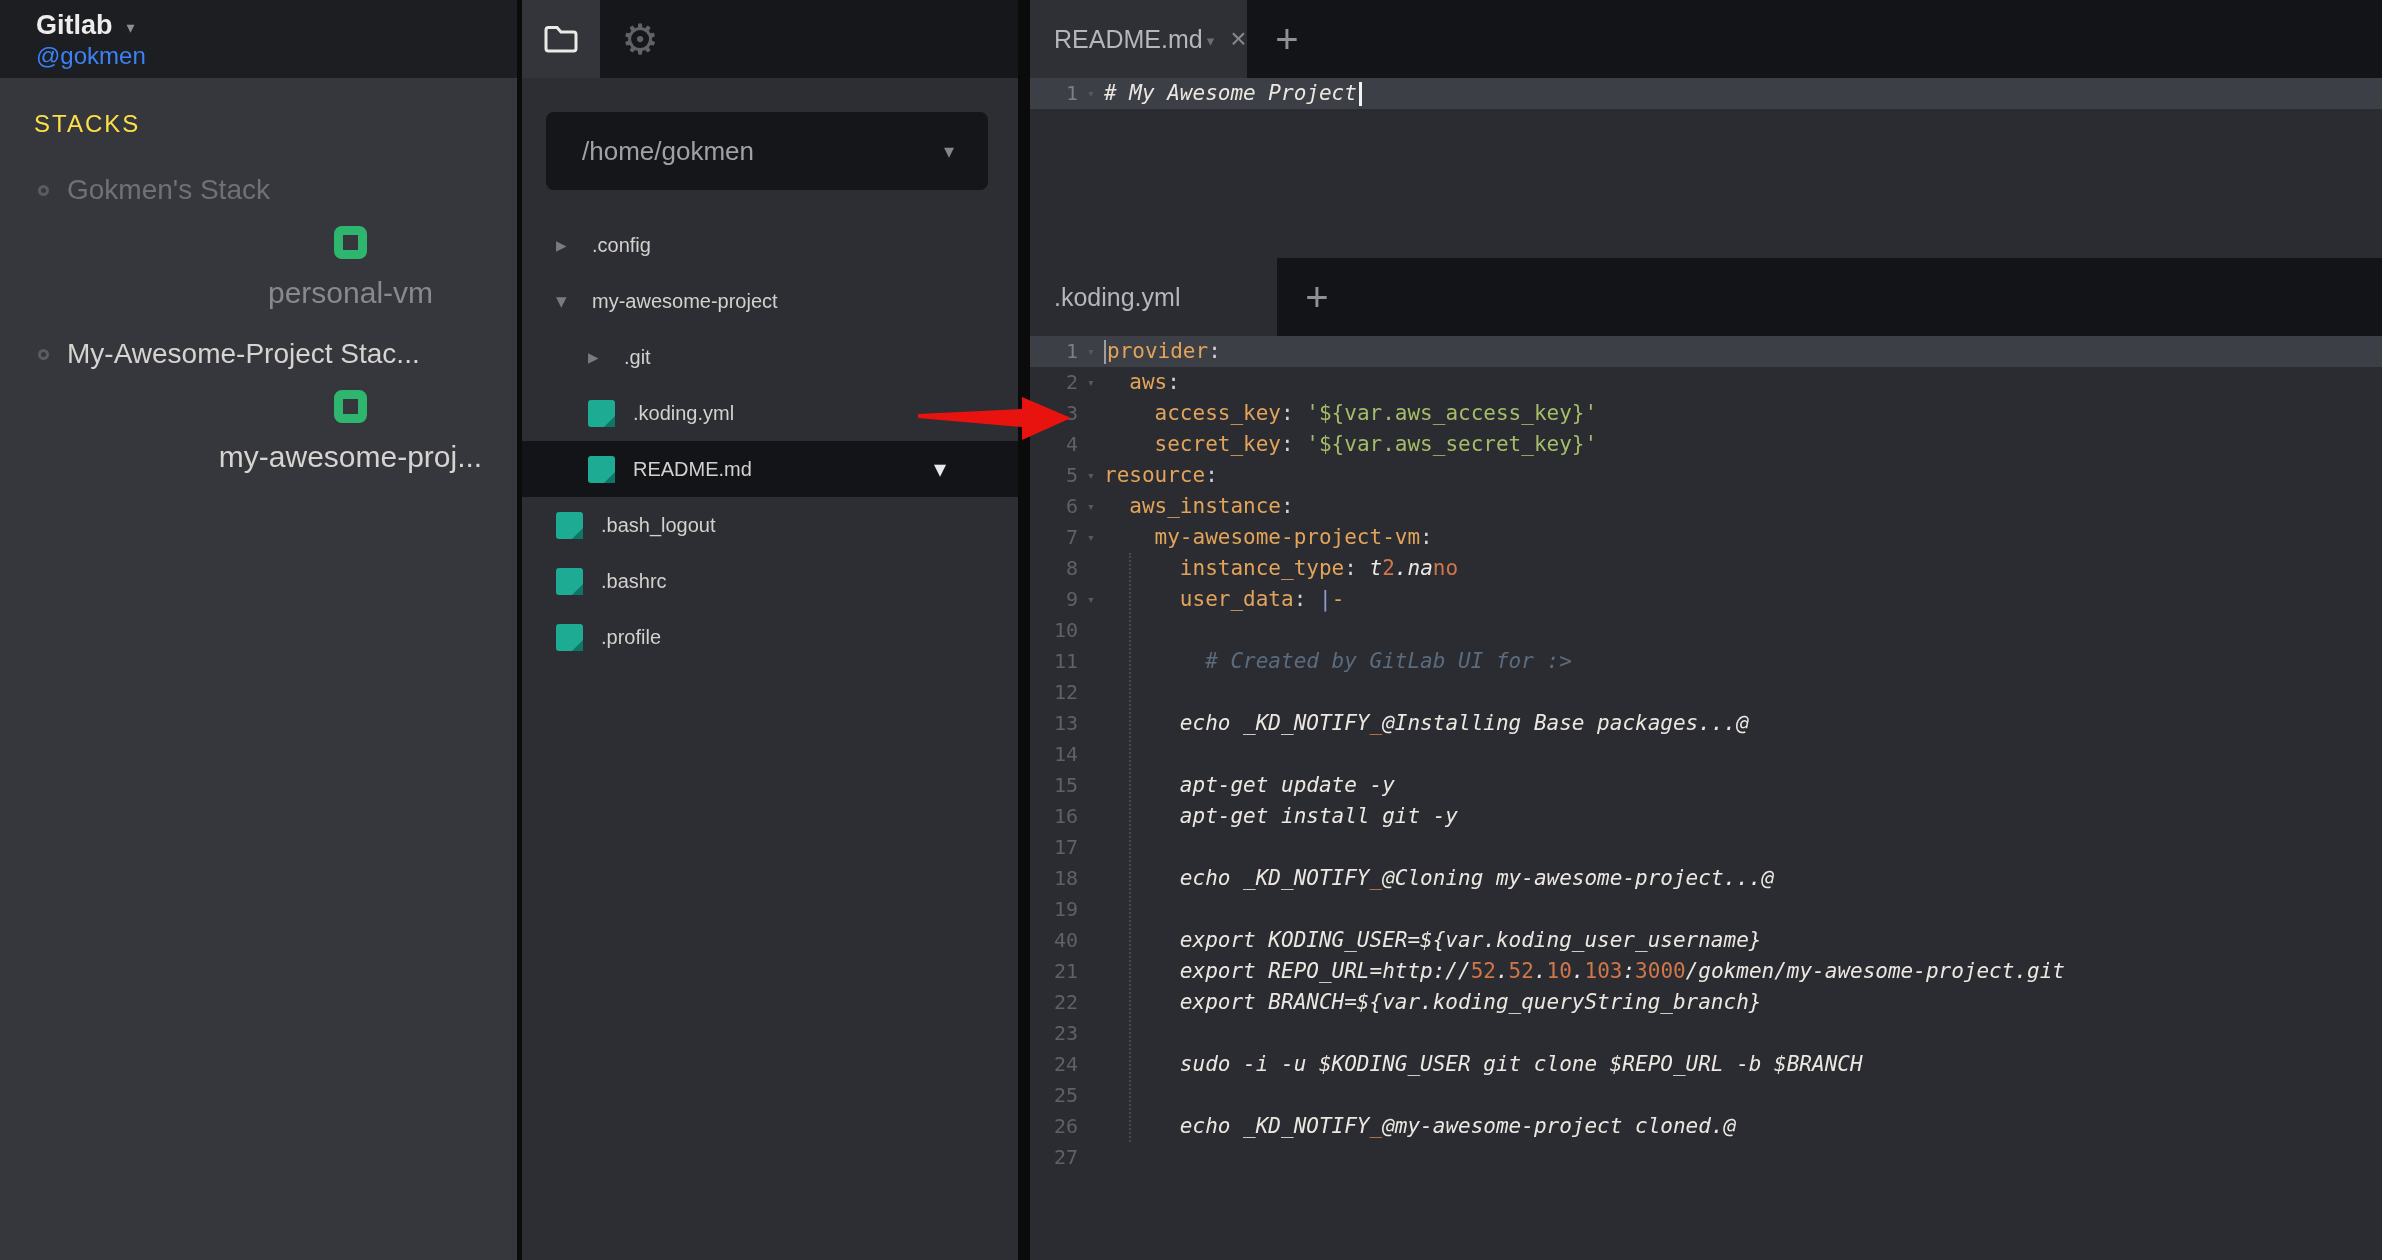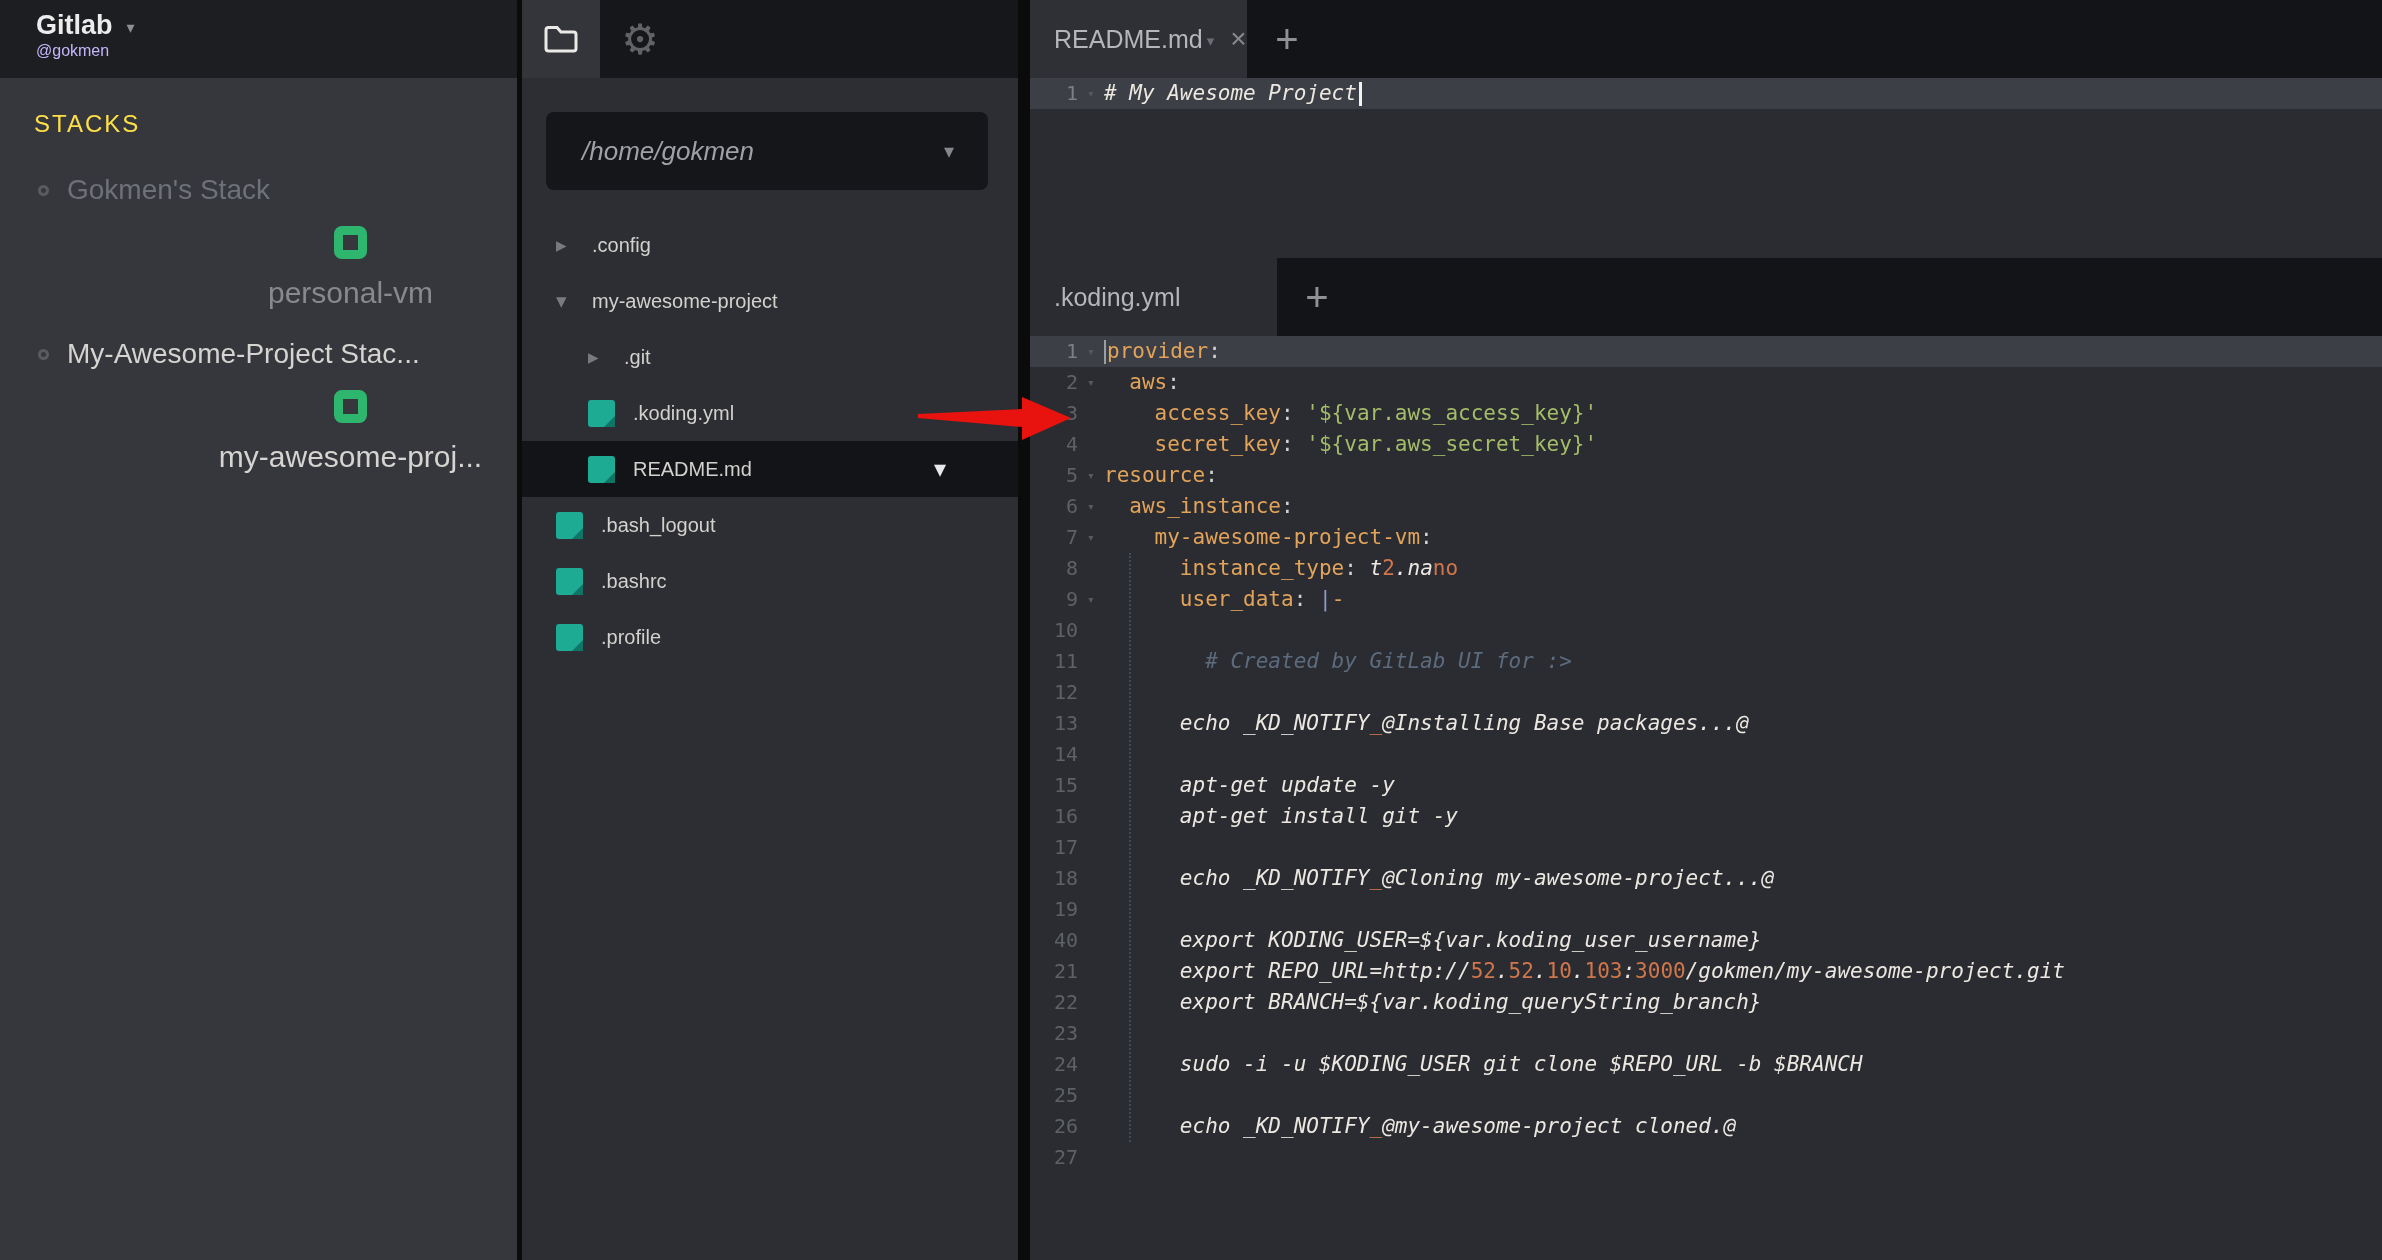--- a/index.html
+++ b/index.html
@@ -7,21 +7,21 @@
     width:2382px;height:1260px;position:relative;overflow:hidden;
     background:#2a2c31;font-family:"Liberation Sans",sans-serif;
     -webkit-font-smoothing:antialiased;
   }
   
   #sidebar{position:absolute;left:0;top:0;bottom:0;width:601px;background:#36373d;}
   #sidebar-header{height:78px;background:#1d1e21;box-sizing:border-box;padding:10px 0 0 36px;}
   .team-row{display:flex;align-items:center;gap:14px;}
   .team-name{font-size:27px;font-weight:bold;color:#ececec;}
   .team-caret{font-size:16px;color:#8d8f93;padding-top:4px;}
-  .user-name{font-size:16px;color:#c4b5fd;margin-top:1px;}
+  .user-name{font-size:24px;color:#3b82f6;margin-top:1px;}
   .stacks-header{position:absolute;left:34px;top:110px;font-size:24px;color:#fde047;letter-spacing:2px;}
   #stacks-list{position:absolute;left:0;top:172px;right:0;}
   .stack-row{height:36px;display:flex;align-items:center;padding-left:38px;gap:18px;}
   .stack-bullet{width:11px;height:11px;border:3px solid #595b60;border-radius:50%;box-sizing:border-box;flex:none;}
   .stack-label{font-size:28px;color:#d6d4d1;}
   .stack-row.dim .stack-label{color:#6e7177;}
   .machine-row{height:48px;margin-top:18px;display:flex;align-items:center;padding-left:100px;gap:17px;flex-direction:column;}
   .vm-icon{width:33px;height:33px;border:9px solid #2fb66e;border-radius:8px;box-sizing:border-box;flex:none;}
   .machine-label{font-size:30px;color:#d6d4d1;}
   .machine-row.dim .machine-label{color:#87898d;}
@@ -29,21 +29,21 @@
   
   #border-l{position:absolute;left:517px;top:0;bottom:0;width:5px;background:#0b0b0c;}
   #border-r{position:absolute;left:1018px;top:0;bottom:0;width:12px;background:#0b0b0c;}
   
   #filetree{position:absolute;left:522px;top:0;bottom:0;width:496px;background:#2c2e33;}
   #ft-topbar{position:relative;height:78px;background:#16171a;}
   .files-tab{position:absolute;left:0;top:0;width:78px;height:78px;background:#33353b;display:flex;align-items:center;justify-content:center;}
   .gear-tab{position:absolute;left:86px;top:0;width:64px;height:78px;display:flex;align-items:center;justify-content:center;}
   .gear-glyph{font-size:42px;color:#606266;font-family:"DejaVu Sans",sans-serif;}
   #path-dropdown{position:absolute;left:24px;top:112px;width:442px;height:78px;background:#151619;border-radius:8px;display:flex;align-items:center;}
-  .path-label{margin-left:36px;font-size:26px;color:#9fa1a6;font-style:italic;}
+  .path-label{margin-left:36px;font-size:26px;color:#9fa1a6;}
   .path-caret{position:absolute;right:34px;font-size:20px;color:#84868b;}
   #tree{position:absolute;left:0;top:217px;right:0;}
   .tree-row{height:56px;display:flex;align-items:center;position:relative;}
   .tree-row.d0{padding-left:34px;}
   .tree-row.d1{padding-left:66px;}
   .tree-caret{width:26px;flex:none;font-size:21px;color:#797b80;}
   .tree-label{font-size:20px;color:#d3d1cd;margin-left:10px;}
   .file-ic{width:27px;height:27px;background:#1dab93;border-radius:3px;position:relative;flex:none;margin-right:8px;}
   .file-ic::after{content:"";position:absolute;right:0;bottom:0;width:0;height:0;
     border-left:11px solid transparent;border-bottom:11px solid #0f7666;}

